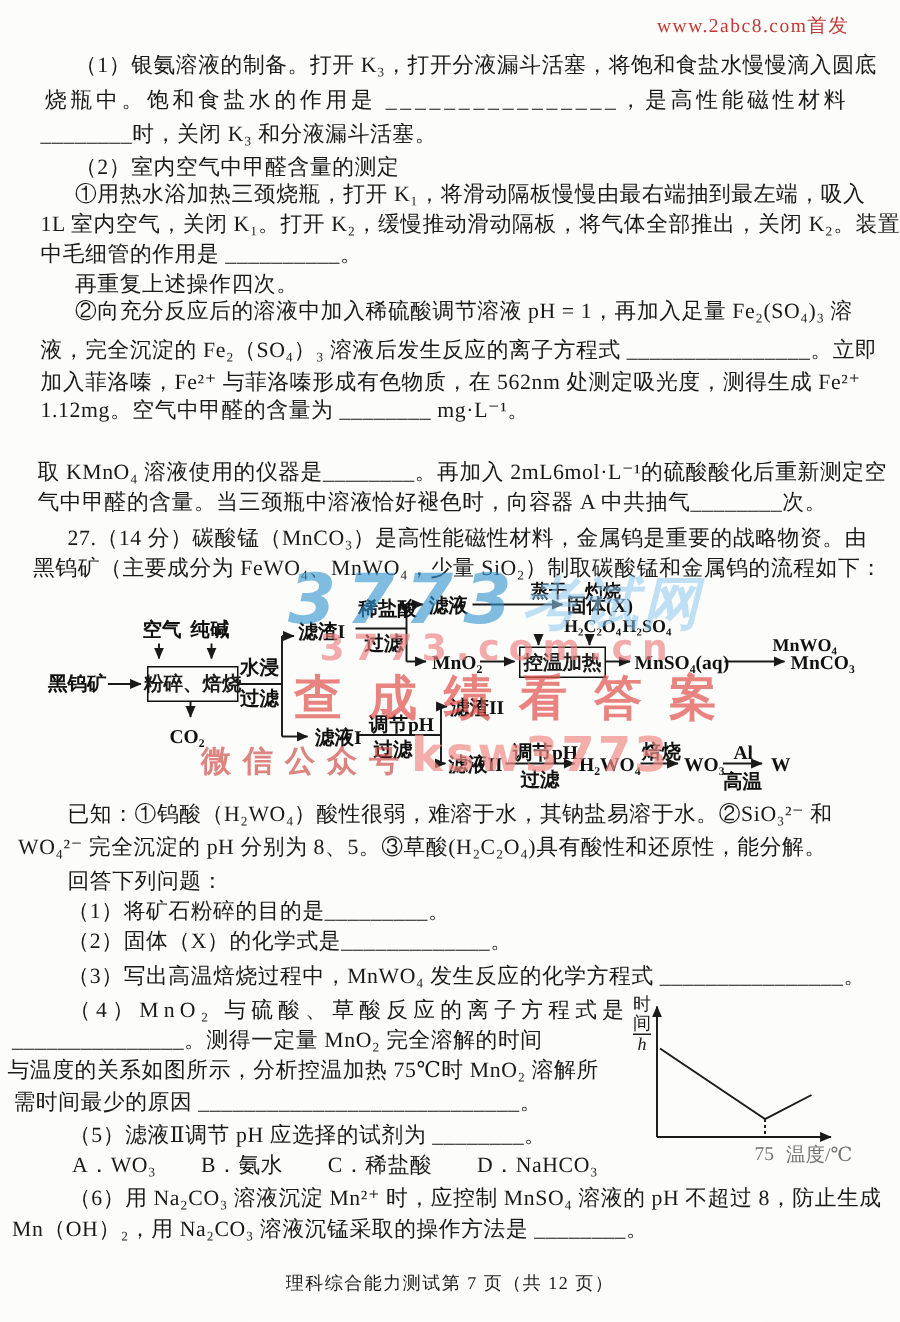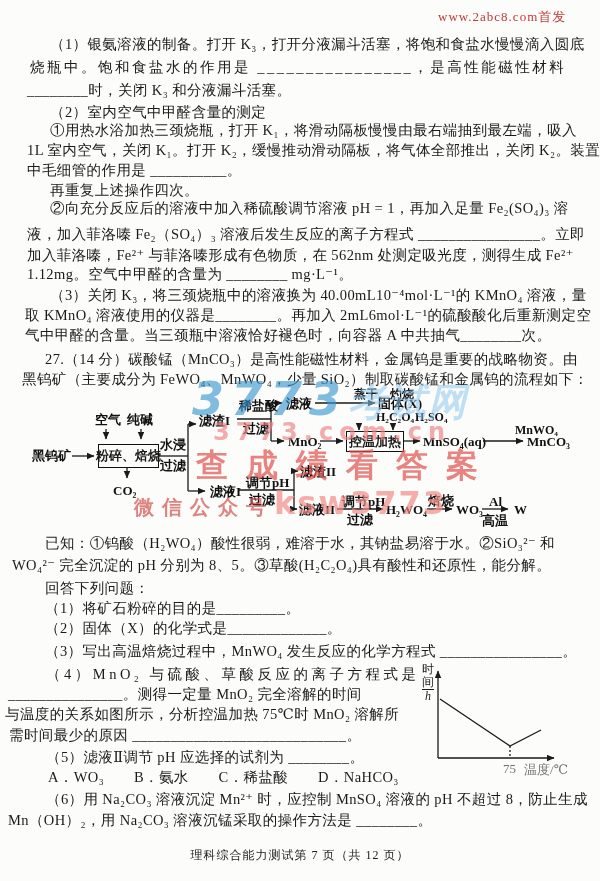--- a/index.html
+++ b/index.html
@@ -40,24 +40,23 @@
 
   <div class="ln" style="left:50px;top:36px">（1）银氨溶液的制备。打开 K₃，打开分液漏斗活塞，将饱和食盐水慢慢滴入圆底</div>
   <div class="ln sp1" style="left:30px;top:59px">烧瓶中。饱和食盐水的作用是 ________________，是高性能磁性材料</div>
   <div class="ln" style="left:27px;top:82px">________时，关闭 K₃ 和分液漏斗活塞。</div>
   <div class="ln" style="left:50px;top:104px">（2）室内空气中甲醛含量的测定</div>
   <div class="ln" style="left:50px;top:122px">①用热水浴加热三颈烧瓶，打开 K₁，将滑动隔板慢慢由最右端抽到最左端，吸入</div>
   <div class="ln" style="left:27px;top:142px">1L 室内空气，关闭 K₁。打开 K₂，缓慢推动滑动隔板，将气体全部推出，关闭 K₂。装置</div>
   <div class="ln" style="left:27px;top:162px">中毛细管的作用是 __________。</div>
   <div class="ln" style="left:50px;top:182px">再重复上述操作四次。</div>
   <div class="ln" style="left:50px;top:200px">②向充分反应后的溶液中加入稀硫酸调节溶液 pH = 1，再加入足量 Fe₂(SO₄)₃ 溶</div>
-  <div class="ln" style="left:27px;top:226px">液，加入菲洛嗪 Fe₂（SO₄）₃ 溶液后发生反应的离子方程式 ________________。立即</div>
+  <div class="ln" style="left:27px;top:226px">液，完全沉淀的 Fe₂（SO₄）₃ 溶液后发生反应的离子方程式 ________________。立即</div>
   <div class="ln" style="left:27px;top:247px">加入菲洛嗪，Fe²⁺ 与菲洛嗪形成有色物质，在 562nm 处测定吸光度，测得生成 Fe²⁺</div>
   <div class="ln" style="left:27px;top:266px">1.12mg。空气中甲醛的含量为 ________ mg·L⁻¹。</div>
-  <div class="ln" style="left:50px;top:287px">（3）关闭 K₃，将三颈烧瓶中的溶液换为 40.00mL10⁻⁴mol·L⁻¹的 KMnO₄ 溶液，量</div>
   <div class="ln" style="left:25px;top:307px">取 KMnO₄ 溶液使用的仪器是________。再加入 2mL6mol·L⁻¹的硫酸酸化后重新测定空</div>
   <div class="ln" style="left:25px;top:327px">气中甲醛的含量。当三颈瓶中溶液恰好褪色时，向容器 A 中共抽气________次。</div>
   <div class="ln" style="left:45px;top:351px">27.（14 分）碳酸锰（MnCO₃）是高性能磁性材料，金属钨是重要的战略物资。由</div>
   <div class="ln" style="left:22px;top:371px">黑钨矿（主要成分为 FeWO₄、MnWO₄，少量 SiO₂）制取碳酸锰和金属钨的流程如下：</div>
   <div class="ln" style="left:45px;top:535px">已知：①钨酸（H₂WO₄）酸性很弱，难溶于水，其钠盐易溶于水。②SiO₃²⁻ 和</div>
   <div class="ln" style="left:12px;top:557px">WO₄²⁻ 完全沉淀的 pH 分别为 8、5。③草酸(H₂C₂O₄)具有酸性和还原性，能分解。</div>
   <div class="ln" style="left:45px;top:580px">回答下列问题：</div>
   <div class="ln" style="left:45px;top:600px">（1）将矿石粉碎的目的是_________。</div>
   <div class="ln" style="left:45px;top:620px">（2）固体（X）的化学式是_____________。</div>
   <div class="ln" style="left:45px;top:643px">（3）写出高温焙烧过程中，MnWO₄ 发生反应的化学方程式 ________________。</div>

